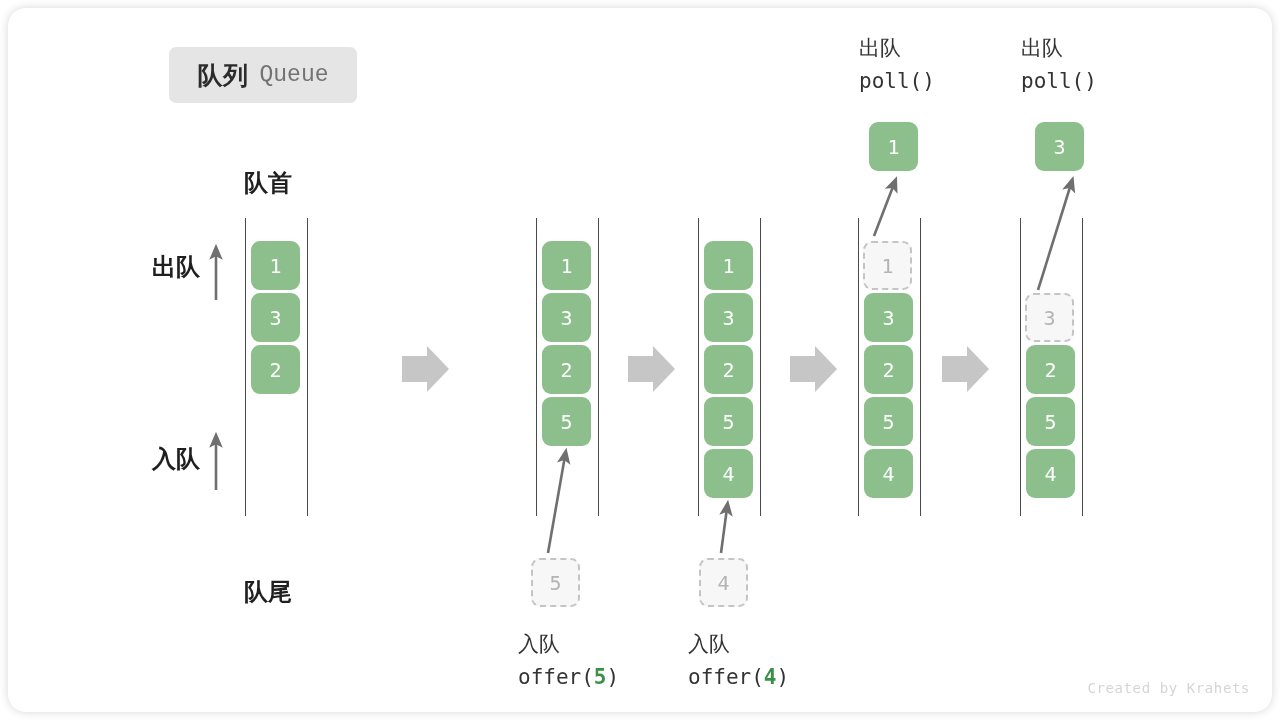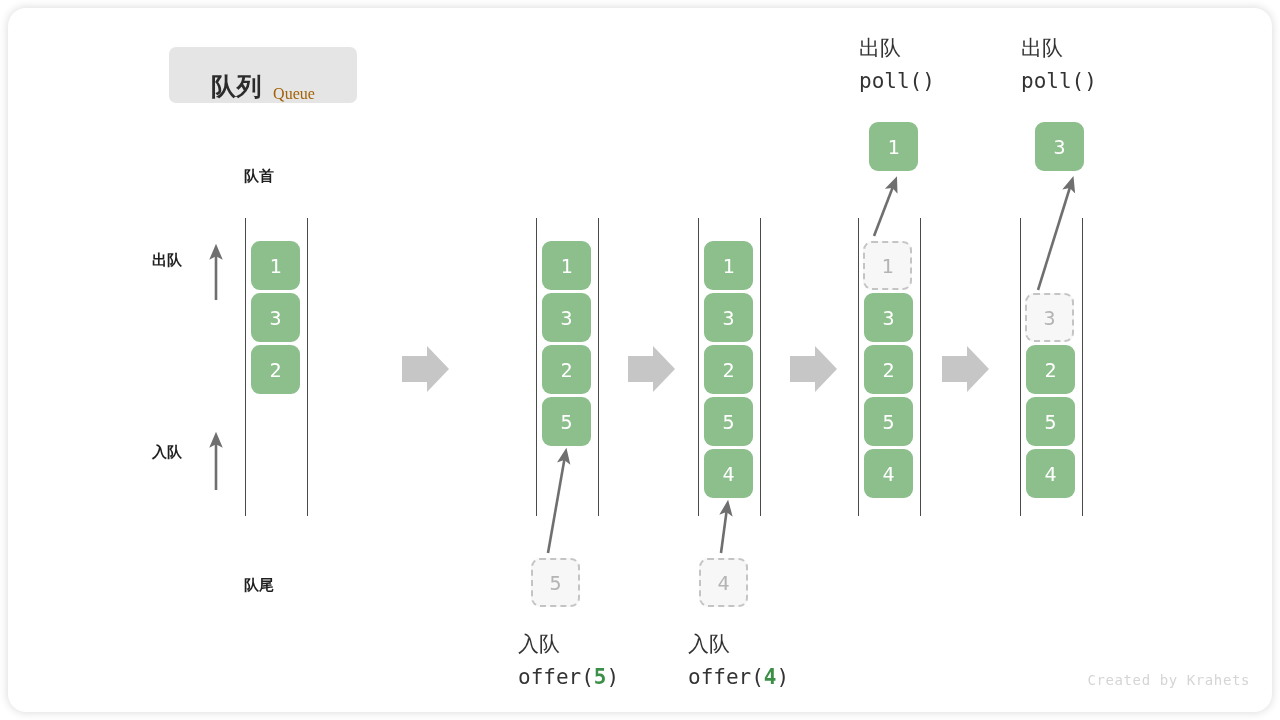--- a/index.html
+++ b/index.html
@@ -30,39 +30,39 @@
 
   
   #title-chip {
     left: 161px;
     top: 39px;
     width: 188px;
     height: 56px;
     background: #e5e5e5;
     border-radius: 7px;
     display: flex;
-    align-items: flex-end;
+    align-items: center;
     justify-content: center;
     gap: 11px;
   }
   #title-chip .cn {
     font-size: 25px;
     font-weight: bold;
     color: #2b2b2b;
     letter-spacing: 0.5px;
   }
   #title-chip .en {
-    font-size: 16px;
-    color: #a16207;
-    font-family: Liberation Serif, serif;
+    font-size: 23px;
+    color: #737373;
+    font-family: Liberation Mono, monospace;
   }
 
   
   .cn-bold {
-    font-size: 15px;
+    font-size: 24px;
     font-weight: bold;
     color: #1f1f1f;
     white-space: nowrap;
   }
   .op-label {
     font-size: 21px;
     color: #333333;
     white-space: nowrap;
     line-height: 1.55;
   }
@@ -103,21 +103,21 @@
   
   #overlay {
     left: 0; top: 0;
     width: 1264px; height: 704px;
     pointer-events: none;
   }
 
   
   #watermark {
     right: 22px;
-    bottom: 24px;
+    bottom: 16px;
     font-size: 14px;
     color: #d5d5d5;
     font-family: "DejaVu Sans Mono", "Liberation Mono", monospace;
     letter-spacing: 0.6px;
   }
 </style>
 </head>
 <body>
 
 <div id="canvas">

